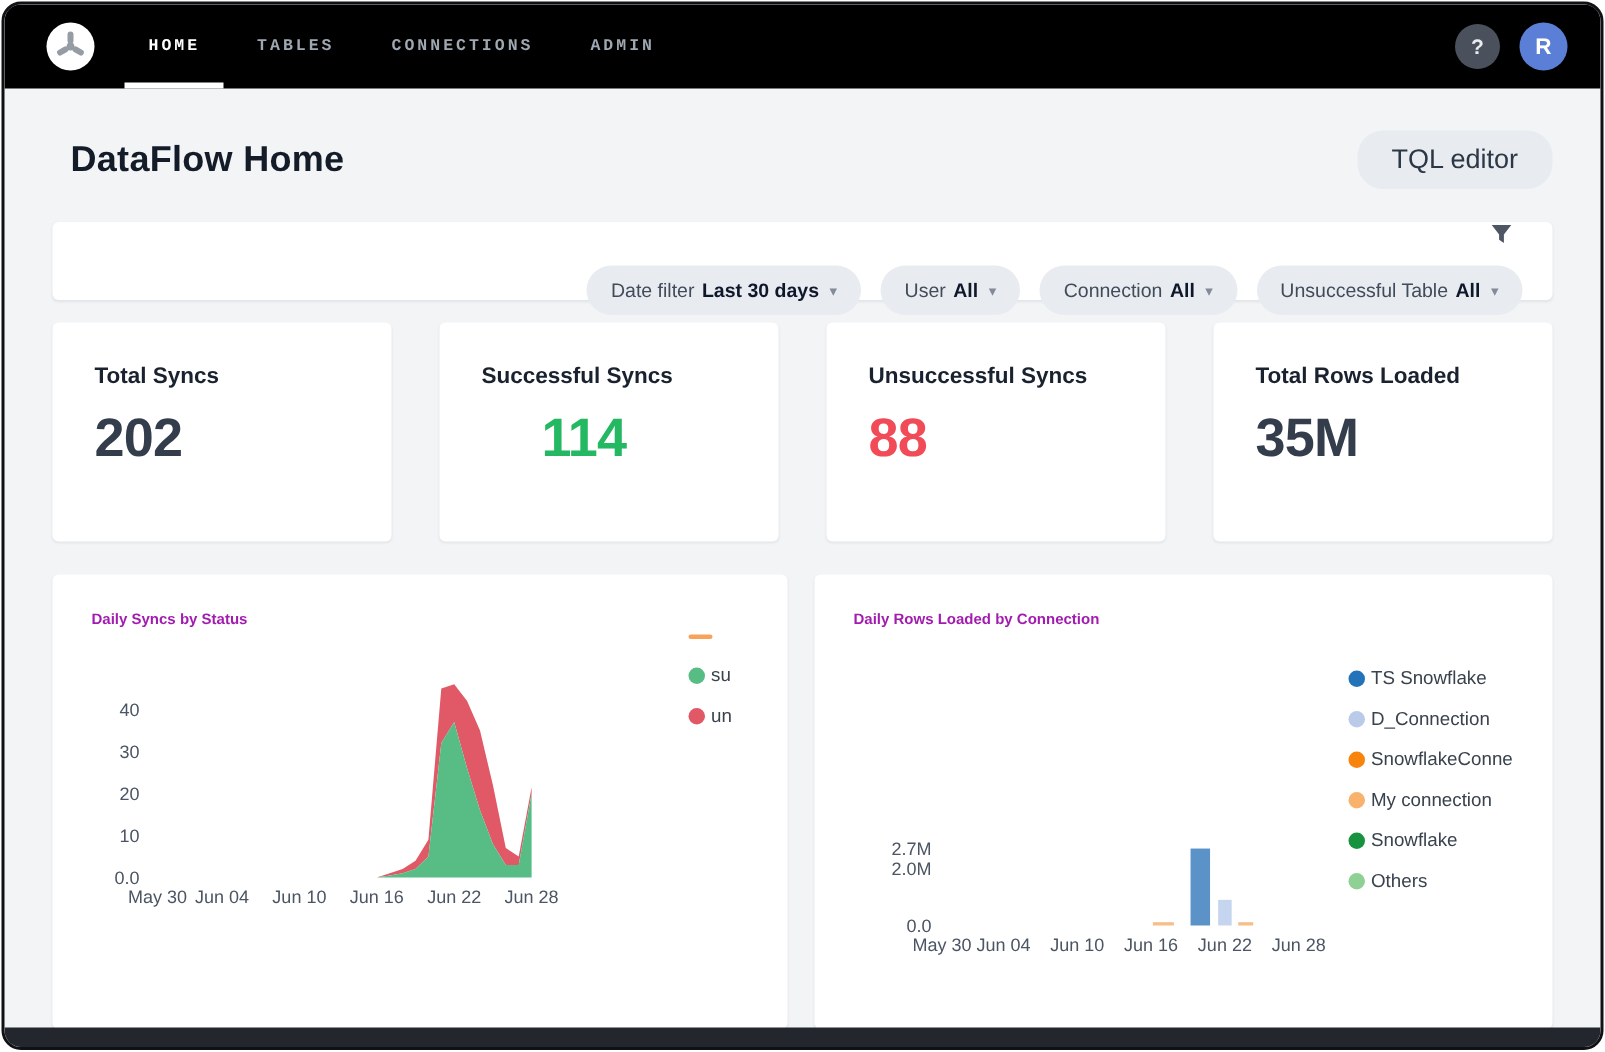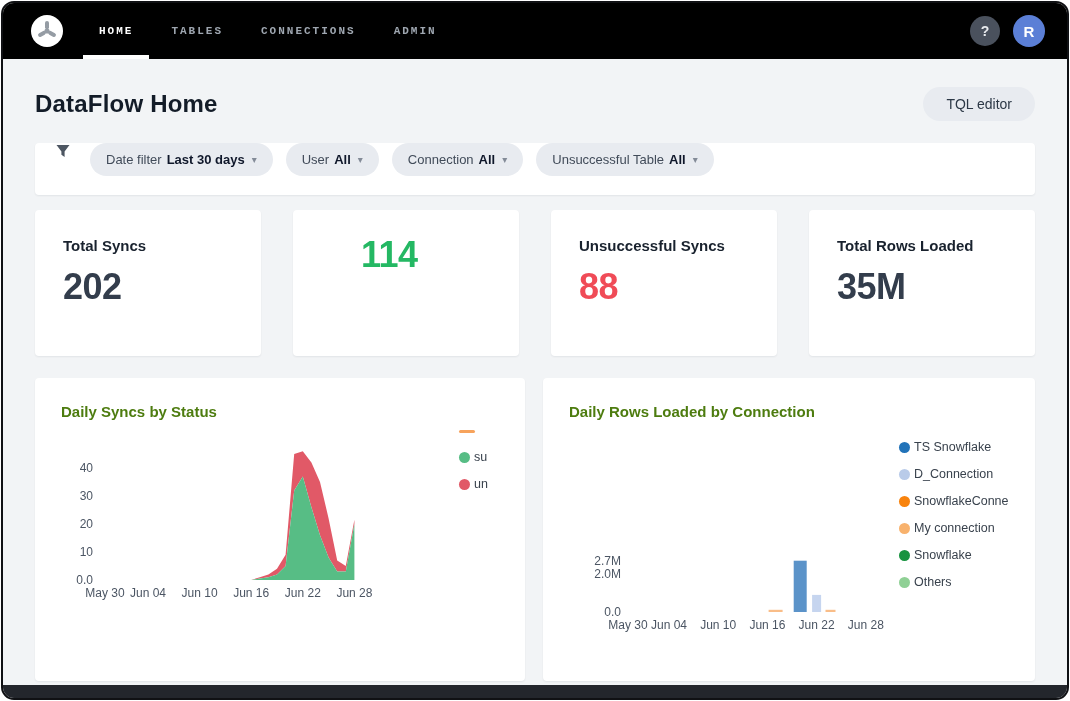--- a/index.html
+++ b/index.html
@@ -31,55 +31,55 @@
   .nav-right { margin-left:auto; display:flex; align-items:center; gap:13px; padding-right:22px; }
   .help-btn {
     width:30px; height:30px; border-radius:50%; border:none; background:#4a515d;
     color:#e9ebee; font-size:14px; font-weight:bold; cursor:pointer;
   }
   .avatar-btn {
     width:32px; height:32px; border-radius:50%; border:none; background:#5b7fd6;
     color:#ffffff; font-size:15px; font-weight:bold; cursor:pointer;
   }
   
-  .page-head { display:flex; align-items:center; justify-content:space-between; padding:28px 32px 16px 32px; }
+  .page-head { display:flex; align-items:center; justify-content:space-between; padding:28px 32px 16px 44px; }
   .page-title { font-size:24px; font-weight:bold; color:#131c28; letter-spacing:.2px; }
   .tql-btn {
-    border:none; background:#e8ebf0; color:#2c3846; font-size:14px;
+    border:none; background:#e8ebf0; color:#2c3846; font-size:18px;
     padding:9px 23px; border-radius:17px; cursor:pointer; font-family:inherit;
   }
   
   .filter-bar {
     margin:6px 32px 0 32px; height:52px; background:#ffffff; border-radius:4px;
-    box-shadow:0 1px 2px rgba(20,30,45,.07); display:flex; align-items:flex-start; padding:0 20px; gap:13px;
+    box-shadow:0 1px 2px rgba(20,30,45,.07); display:flex; align-items:flex-end; padding:0 20px; gap:13px;flex-direction:column;
   }
   .funnel { display:flex; margin-right:6px; flex:none; }
   .chip {
     display:inline-flex; align-items:center; gap:5px; height:33px; padding:0 16px;
     background:#e8ebf0; border-radius:17px; font-size:13px; color:#414b59; cursor:pointer; white-space:nowrap;
   }
   .chip .val { font-weight:bold; color:#0f172a; }
   .chip .caret { font-size:10px; color:#838b97; margin-left:2px; }
   
   .kpi-row {
     margin:15px 32px 0 32px; display:grid; grid-template-columns:repeat(4,1fr); gap:32px; height:146px;
   }
   .card { background:#ffffff; border-radius:4px; box-shadow:0 1px 2px rgba(20,30,45,.07); }
   .kpi-card { padding:27px 28px; }
   .kpi-label { font-size:15px; font-weight:bold; color:#19222e; margin-bottom:15px; }
   .kpi-value { font-size:36px; font-weight:bold; letter-spacing:-.5px; line-height:1; }
   
   .charts-row { margin:22px 32px 0 32px; display:grid; grid-template-columns:490px 1fr; gap:18px; height:303px; }
   .chart-card { position:relative; overflow:hidden; padding:25px 0 0 26px; }
-  .chart-title { font-size:15px; font-weight:bold; color:#4d7c0f; }
+  .chart-title { font-size:10px; font-weight:bold; color:#a21caf; }
   .chart-svg { position:absolute; }
   #chart-syncs { left:20px; top:62px; }
   #chart-rows  { left:20px; top:170px; }
   .legend { position:absolute; }
-  #legend-syncs { left:424px; top:48px; width:110px; }
+  #legend-syncs { left:424px; top:36px; width:110px; }
   #legend-rows  { left:356px; top:62px; width:150px; }
   .legend-item { display:flex; align-items:center; gap:4px; margin-bottom:13px; font-size:12.5px; color:#39424d; cursor:pointer; white-space:nowrap; }
   .legend-dot { width:11px; height:11px; border-radius:50%; flex:none; }
   .legend-dash { width:16px; height:3px; border-radius:2px; flex:none; margin:4px 2px 4px 0; }
   
   .bottom-strip { position:absolute; left:0; right:0; bottom:0; height:13px; background:#23262c; }
   svg text { font-family:"Liberation Sans",sans-serif; }
 </style>
 </head>
 <body>
@@ -143,20 +143,21 @@
         </div>
       </div>
   </section>
 
   <section class="kpi-row" id="kpi-row">
       <div class="card kpi-card">
         <div class="kpi-label">Total Syncs</div>
         <div class="kpi-value" style="color: rgb(51, 61, 76);">202</div>
       </div>
       <div class="card kpi-card">
+        <div class="kpi-label">Successful Syncs</div>
         <div class="kpi-value" style="color: rgb(36, 184, 99); margin-left: 40px;">114</div>
       </div>
       <div class="card kpi-card">
         <div class="kpi-label">Unsuccessful Syncs</div>
         <div class="kpi-value" style="color: rgb(240, 75, 87);">88</div>
       </div>
       <div class="card kpi-card">
         <div class="kpi-label">Total Rows Loaded</div>
         <div class="kpi-value" style="color: rgb(51, 61, 76);">35M</div>
       </div>

